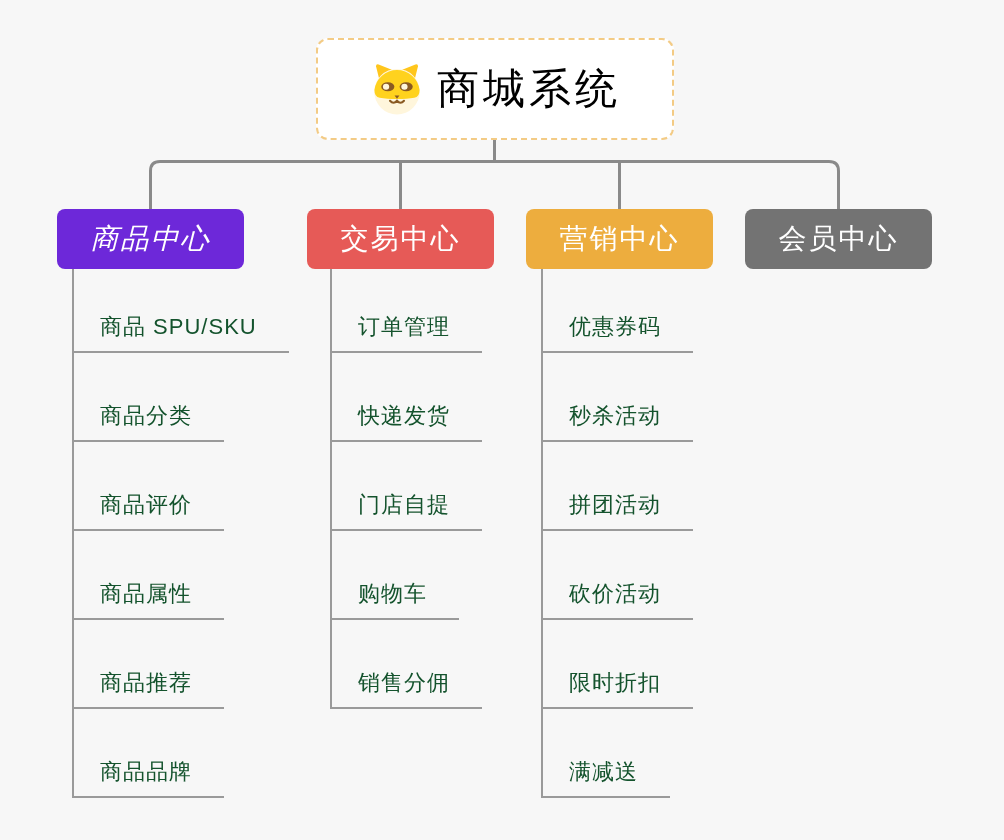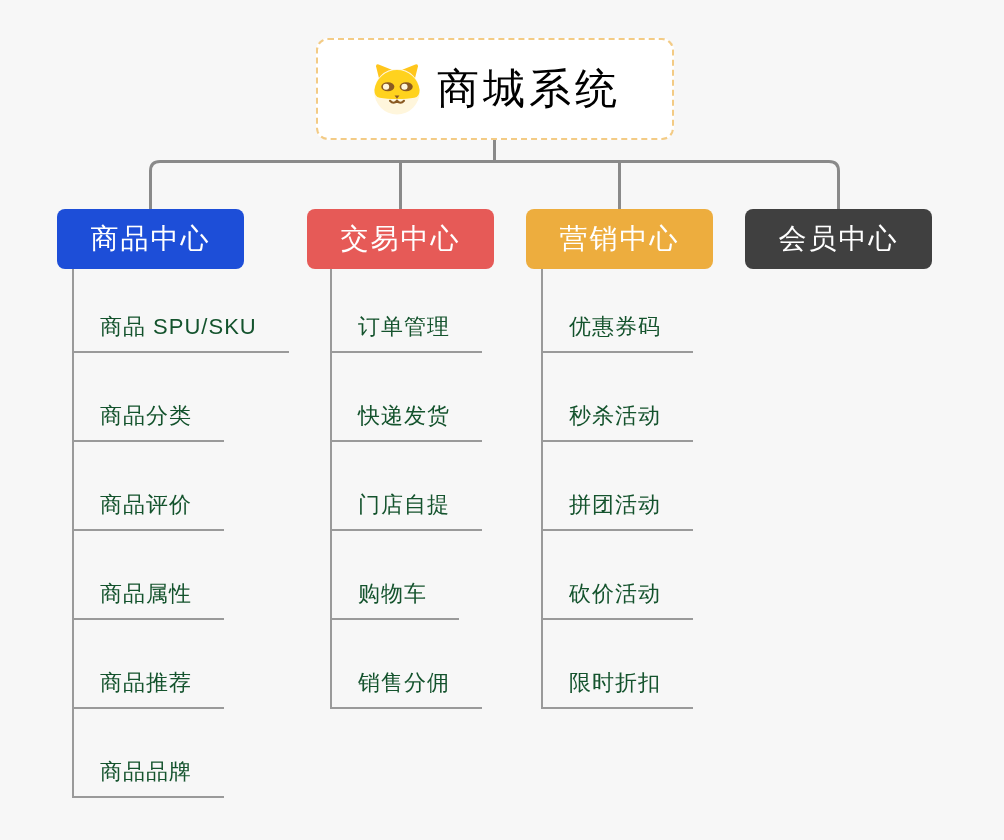--- a/index.html
+++ b/index.html
@@ -105,30 +105,30 @@
       <ellipse cx="21.5" cy="29.5" rx="7.5" ry="5.2" fill="#8A5A22"></ellipse>
       <ellipse cx="19.5" cy="29.5" rx="3.6" ry="3.4" fill="#FFF6DC"></ellipse>
       <ellipse cx="42.5" cy="29.5" rx="7.5" ry="5.2" fill="#8A5A22"></ellipse>
       <ellipse cx="40.5" cy="29.5" rx="3.6" ry="3.4" fill="#FFF6DC"></ellipse>
       <path d="M29.2,39.5 h5.6 l-2.8,3.6 z" fill="#8A5A22"></path>
       <path d="M24,45.5 q4,4.5 8,0 q4,4.5 8,0" stroke="#8A5A22" stroke-width="2.4" fill="none" stroke-linecap="round"></path>
     </svg>
     <span class="root-title">商城系统</span>
   </div>
 
-  <div class="branch-node branch-1" style="background-color: #1d4ed8;">
+  <div class="branch-node branch-1" style="background-color: #6d28d9; font-style: italic;">
     <span>商品中心</span>
   </div>
   <div class="branch-node branch-2" style="background-color: rgb(230, 90, 87); text-align: center;">
     <span>交易中心</span>
   </div>
   <div class="branch-node branch-3" style="background-color: rgb(237, 173, 62);">
     <span>营销中心</span>
   </div>
-  <div class="branch-node branch-4" style="background-color: #404040;">
+  <div class="branch-node branch-4" style="background-color: #737373;">
     <span>会员中心</span>
   </div>
 
   <div class="leaf-column col-1">
     <div class="leaf-node">商品 SPU/SKU</div>
     <div class="leaf-node">商品分类</div>
     <div class="leaf-node">商品评价</div>
     <div class="leaf-node">商品属性</div>
     <div class="leaf-node">商品推荐</div>
     <div class="leaf-node">商品品牌</div>
@@ -141,16 +141,17 @@
     <div class="leaf-node">购物车</div>
     <div class="leaf-node">销售分佣</div>
   </div>
 
   <div class="leaf-column col-3">
     <div class="leaf-node">优惠券码</div>
     <div class="leaf-node">秒杀活动</div>
     <div class="leaf-node">拼团活动</div>
     <div class="leaf-node">砍价活动</div>
     <div class="leaf-node">限时折扣</div>
+    <div class="leaf-node">满减送</div>
   </div>
 
 
 </div>
 
 </body></html>

